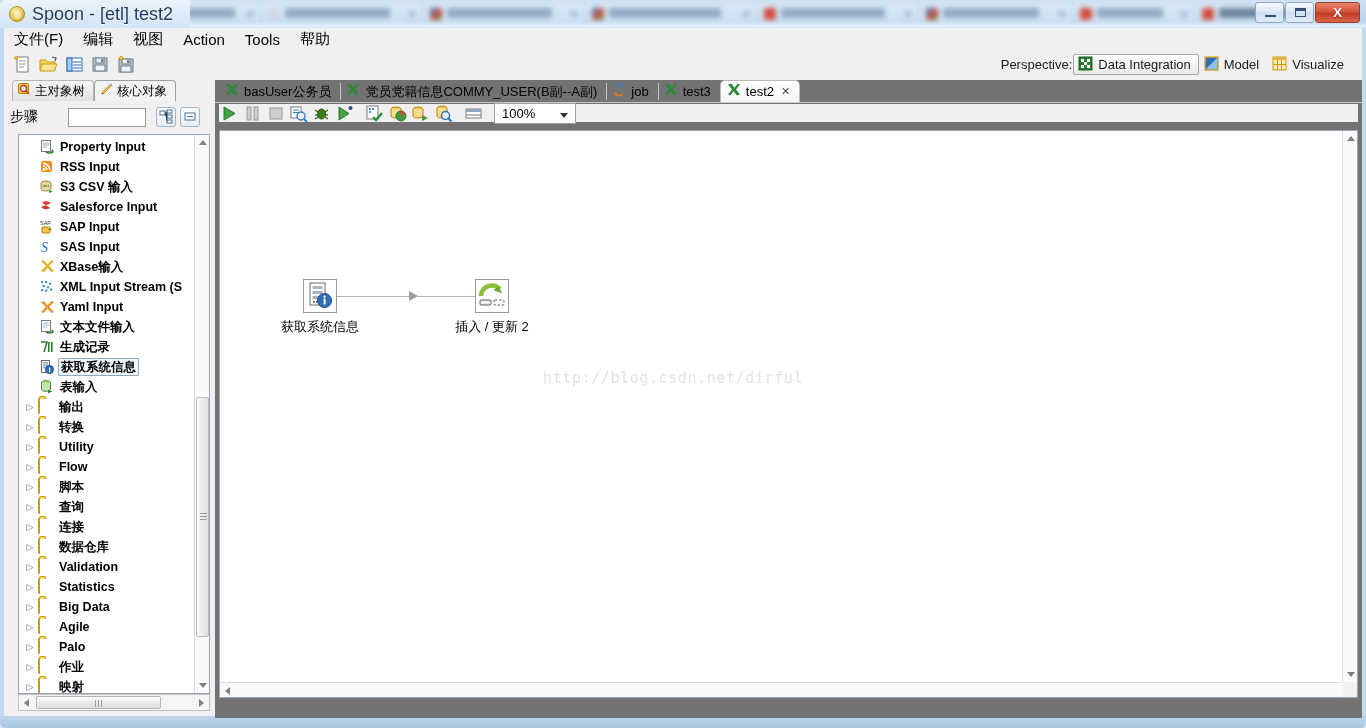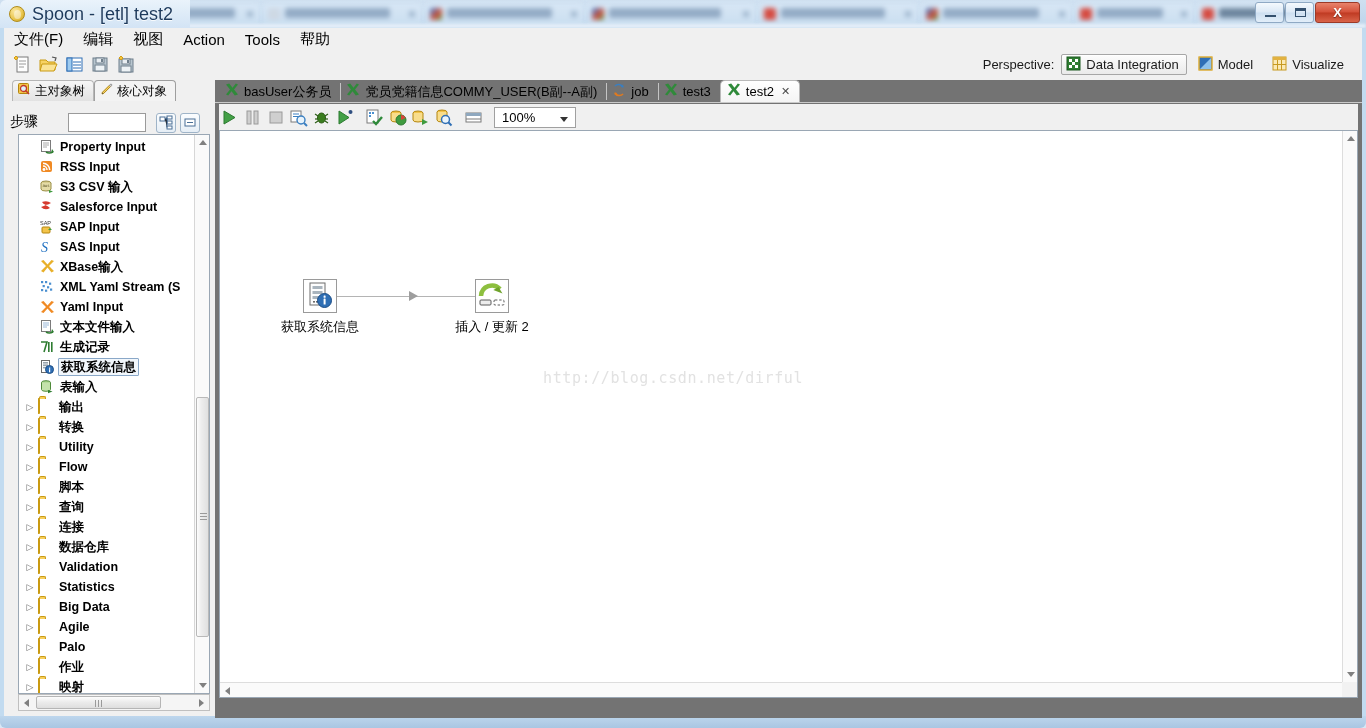--- a/index.html
+++ b/index.html
@@ -129,21 +129,21 @@
   
   .toolbar {
     position: absolute; left: 4px; top: 51px; width: 1358px; height: 27px;
     background: #f0f0f0;
   }
   .tb-icons { position: absolute; left: 8px; top: 3px; display: flex; gap: 5px; }
   .tb-ico { width: 21px; height: 21px; position: relative; }
 
   .perspective {
     position: absolute; right: 10px; top: 3px;
-    display: flex; align-items: center; gap: 6px;
+    display: flex; align-items: center; 
     font-size: 13px; color: #1a1a1a;
   }
   .persp-label { margin-right: 1px; }
   .persp-btn {
     display: flex; align-items: center; gap: 5px;
     padding: 1px 7px 1px 4px; height: 21px; box-sizing: border-box;
     border: 1px solid transparent; border-radius: 2px;
   }
   .persp-btn.active {
     border: 1px solid #a6a6a6;
@@ -169,22 +169,22 @@
     background: linear-gradient(to bottom, #f6f6f6, #e2e2e2);
     position: relative;
   }
   .lp-tab.active {
     background: #f3f3f3;
     border-color: #9e9e9e;
     z-index: 2;
   }
 
   .lp-searchrow {
-    position: absolute; left: 6px; top: 35px; width: 200px; height: 28px;
-    display: flex; 
+    position: absolute; left: 6px; top: 25px; width: 200px; height: 28px;
+    display: flex; align-items: center;
   }
   .lp-steps-label { font-size: 14px; color: #000; width: 58px; }
   .lp-search-input {
     width: 78px; height: 19px; box-sizing: border-box;
     border: 1px solid #9a9a9a; background: #fff;
     font-size: 12px; padding: 0 3px;
     font-family: "Liberation Sans", sans-serif;
   }
   .lp-mini-btns { display: flex; gap: 4px; margin-left: 10px; }
   .lp-mini {
@@ -300,21 +300,21 @@
     height: 22px; box-sizing: border-box;
   }
   .tab-close { font-size: 11px; color: #4a4a4a; margin-left: 2px; }
 
   .tab-underline {
     position: absolute; left: 0; top: 22px; width: 1147px; height: 1px;
     background: #c9c9c9;
   }
 
   .canvas-toolbar {
-    position: absolute; left: 4px; top: 24px; width: 1139px; height: 26px;
+    position: absolute; left: 4px; top: 24px; width: 1139px; height: 18px;
     background: #f0f0f0; display: flex; align-items: center;
   }
   .ct-ico { width: 21px; height: 21px; margin-right: 2px; position: relative; }
   .ct-sep { width: 7px; }
   .zoom-select {
     margin-left: 8px; width: 82px; height: 21px; box-sizing: border-box;
     border: 1px solid #a0a0a0; background: #fff;
     display: flex; align-items: center; position: relative;
     font-size: 13px; padding-left: 7px; color: #000;
   }
@@ -691,21 +691,21 @@
                   <rect x="6" y="2" width="2.2" height="2.2"></rect>
                 <rect x="10" y="3.6" width="2.2" height="2.2"></rect>
                   <rect x="3.6" y="6" width="2.2" height="2.2"></rect>
                 <rect x="8" y="7.2" width="2.2" height="2.2"></rect>
                   <rect x="2" y="10" width="2.2" height="2.2"></rect>
                 <rect x="6" y="10.6" width="2.2" height="2.2"></rect>
                   <rect x="11" y="9.5" width="2.2" height="2.2"></rect>
               </g>
             </svg>
           </span>
-          <span class="tree-label">XML Yaml Stream (S</span>
+          <span class="tree-label">XML Input Stream (S</span>
         </div>
 
         <div class="tree-row">
           <span class="tree-ico">
             <svg width="16" height="16" viewBox="0 0 16 16">
               <path d="M2 3 l5 5 l-5 5 l2.5 1 l4 -4.6 l4 4.6 L15 13 l-5 -5 l5 -5 l-2.5 -1 l-4 4.6 L4.5 2 z" fill="#f08a24"></path>
             </svg>
           </span>
           <span class="tree-label">Yaml Input</span>
         </div>

